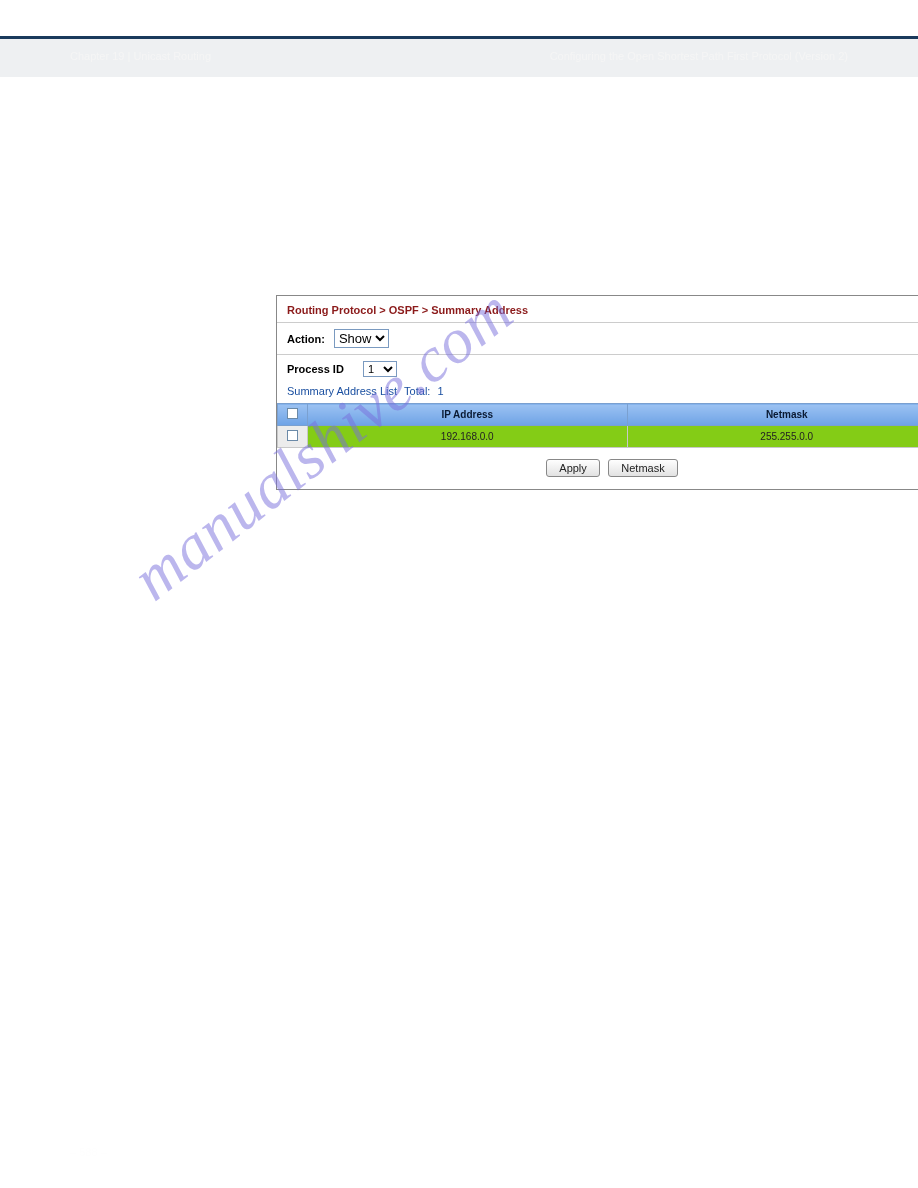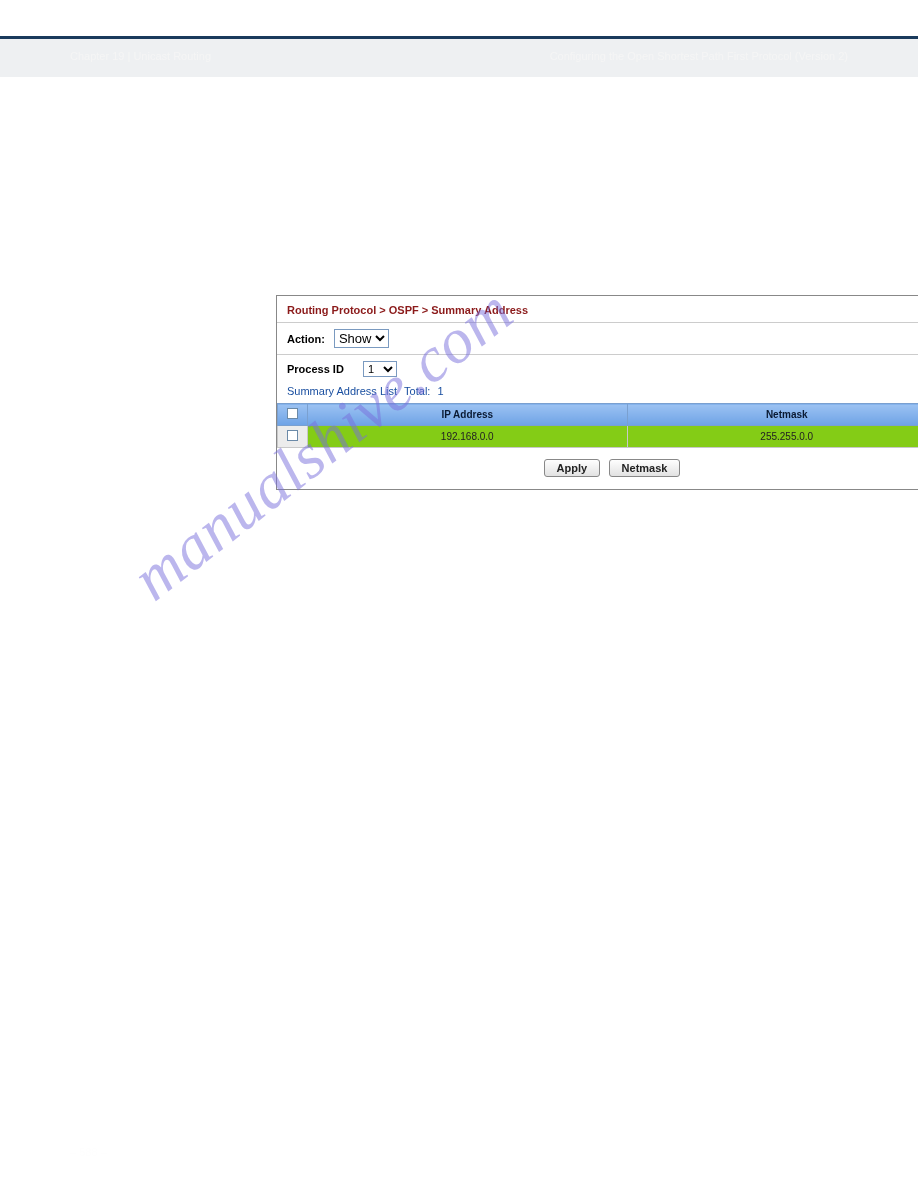--- a/index.html
+++ b/index.html
@@ -132,21 +132,20 @@
   .btn {
     display: inline-block;
     font-size: 11px;
     padding: 2px 12px;
     border: 1px solid #888;
     border-radius: 3px;
     background: linear-gradient(#fefefe, #e2e2e2);
     cursor: pointer;
     margin: 0 2px;
     color: #222;
-    font-weight: bold;
   }
   .watermark {
     position: absolute;
     top: 360px;
     left: 60px;
     width: 800px;
     height: 520px;
     pointer-events: none;
     font-size: 64px;
     font-style: italic;

